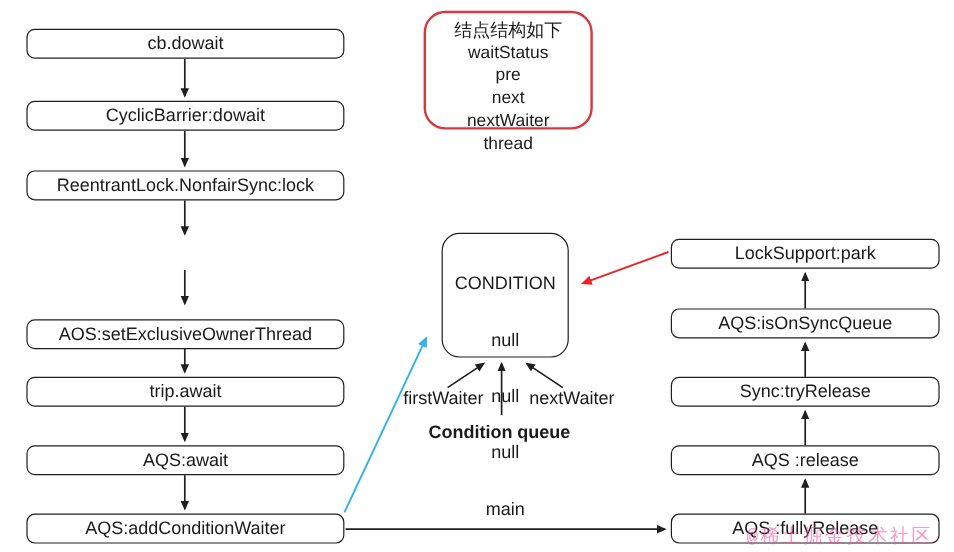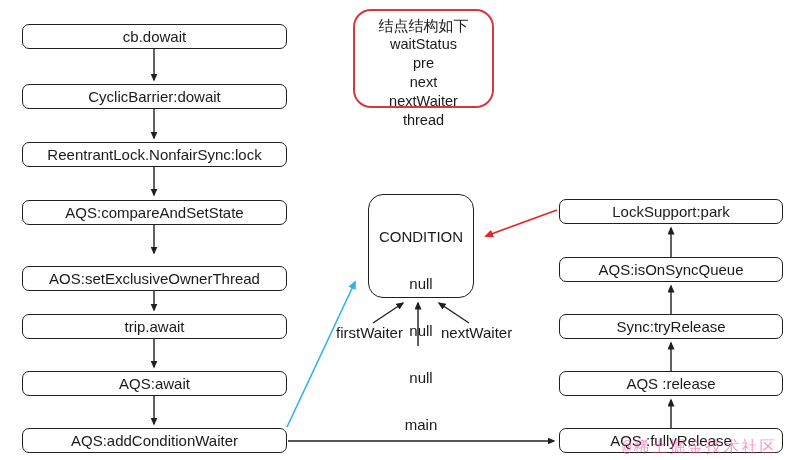--- a/index.html
+++ b/index.html
@@ -125,21 +125,20 @@
     <line x1="469" y1="323" x2="439" y2="303" stroke="#1f1f1f" stroke-width="1.4" marker-end="url(#ahBlack)"></line>
 
     <line x1="287" y1="427" x2="355" y2="282" stroke="#2fb2e8" stroke-width="1.6" marker-end="url(#ahCyan)"></line>
 
     <line x1="557" y1="210" x2="486" y2="236" stroke="#e8232a" stroke-width="1.6" marker-end="url(#ahRed)"></line>
   </svg>
 
   <div class="node left" style="top:24px">cb.dowait</div>
   <div class="node left" style="top:84px">CyclicBarrier:dowait</div>
   <div class="node left" style="top:142px">ReentrantLock.NonfairSync:lock</div>
-  <div class="node left" style="top:200px">AQS:compareAndSetState</div>
   <div class="node left" style="top:266px">AOS:setExclusiveOwnerThread</div>
   <div class="node left" style="top:314px">trip.await</div>
   <div class="node left" style="top:371px">AQS:await</div>
   <div class="node left" style="top:428px">AQS:addConditionWaiter</div>
 
   <div class="node right" style="top:199px">LockSupport:park</div>
   <div class="node right" style="top:257px">AQS:isOnSyncQueue</div>
   <div class="node right" style="top:314px">Sync:tryRelease</div>
   <div class="node right" style="top:371px">AQS :release</div>
   <div class="node right" style="top:428px">AQS :fullyRelease</div>
@@ -156,16 +155,17 @@
   <div class="cond-box">
     <div class="cb-line">CONDITION</div>
     <div class="cb-line">null</div>
     <div class="cb-line">null</div>
     <div class="cb-line">null</div>
     <div class="cb-line">main</div>
   </div>
 
   <span class="ptr-label" style="left:336px; top:324px">firstWaiter</span>
   <span class="ptr-label" style="left:441px; top:324px">nextWaiter</span>
+  <span class="caption-bold" style="left:357px; top:352px">Condition queue</span>
 
   <span class="watermark">@稀土掘金技术社区</span>
 
 </div>
 
 </body></html>

